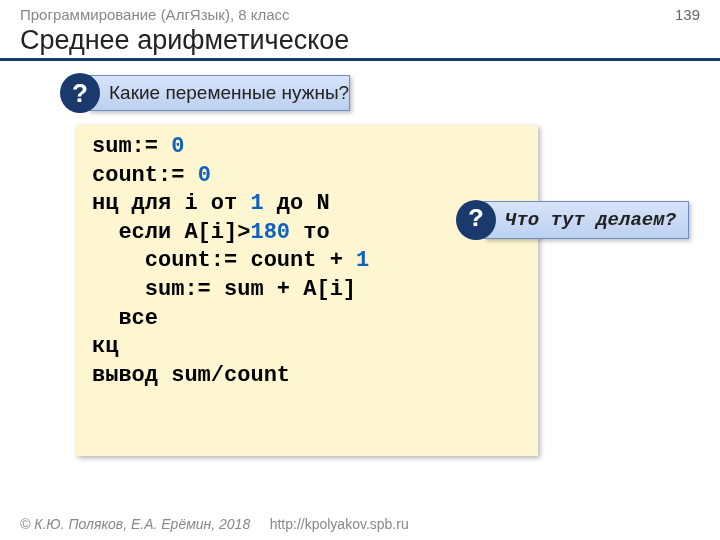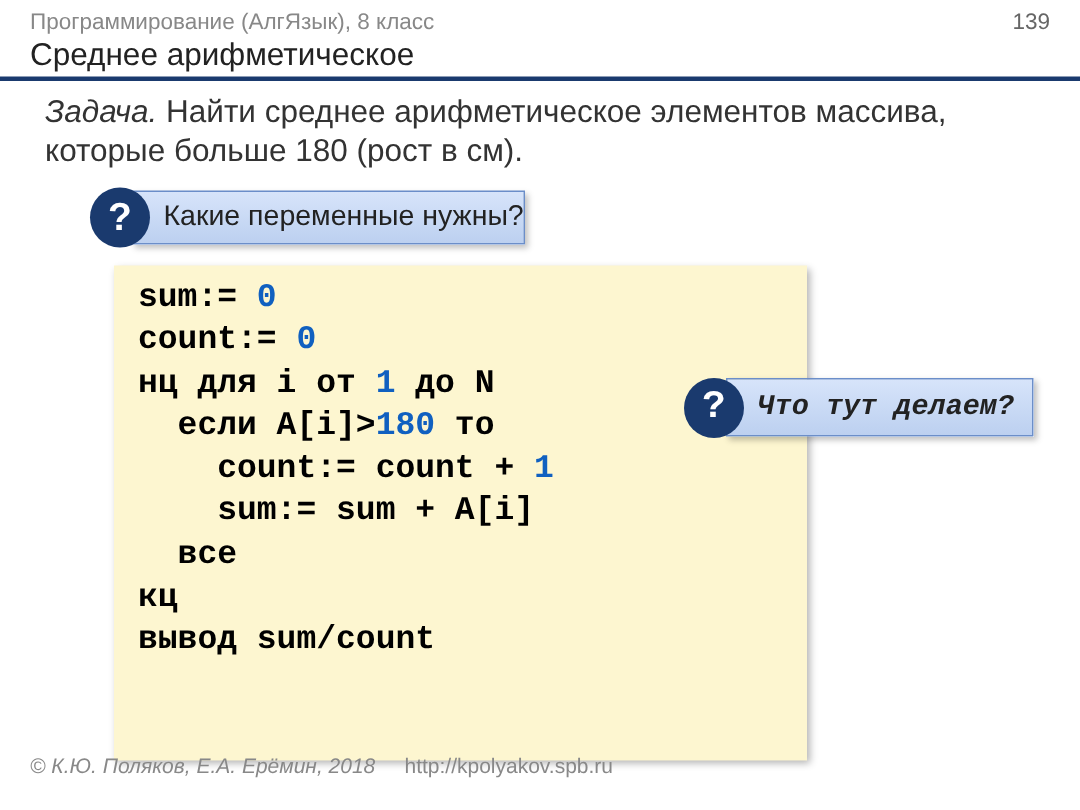--- a/index.html
+++ b/index.html
@@ -25,21 +25,21 @@
     padding: 6px 20px 2px 20px;
     color: #888;
     font-size: 15px;
     gap: 41px;
   }
   .page-num {
     font-weight: normal;
     color: #666;
   }
   .title {
-    font-size: 21px;
+    font-size: 27px;
     color: #222;
     padding: 0 20px 2px 20px;
     border-bottom: 3px solid #1a3a6e;
     margin-bottom: 8px;
   }
   .task {
     font-size: 21px;
     color: #333;
     padding: 0 40px 6px 30px;
     line-height: 1.25;
@@ -99,42 +99,39 @@
     left: 380px;
     display: flex;
     align-items: center;
   }
   .side-callout .bubble {
     padding: 6px 12px 6px 20px;
     font-style: italic;
   }
   .footer {
     position: absolute;
-    bottom: 22px;
+    bottom: 8px;
     left: 20px;
     font-size: 14px;
     color: #888;
   }
   .footer .auth { font-style: italic; }
 </style>
 </head>
 <body>
 
 <div class="slide">
 
   <div class="top-bar">
     <span>Программирование (АлгЯзык), 8 класс</span>
     <span class="page-num">139</span>
   </div>
 
   <div class="title">Среднее арифметическое</div>
 
-  <div class="task">
-    <span class="label">Задача.</span><span> Найти среднее арифметическое элементов массива, которые больше 180 (рост в см).</span>
-  </div>
 
   <div class="callout">
     <div class="badge">?</div>
     <div class="bubble">Какие переменные нужны?</div>
   </div>
 
   <div class="code-block"><span>sum:= </span><span class="num">0</span>
 <span>count:= </span><span class="num">0</span>
 <span>нц для i от </span><span class="num">1</span><span> до N</span>
 <span>  если A[i]&gt;</span><span class="num">180</span><span> то</span>

